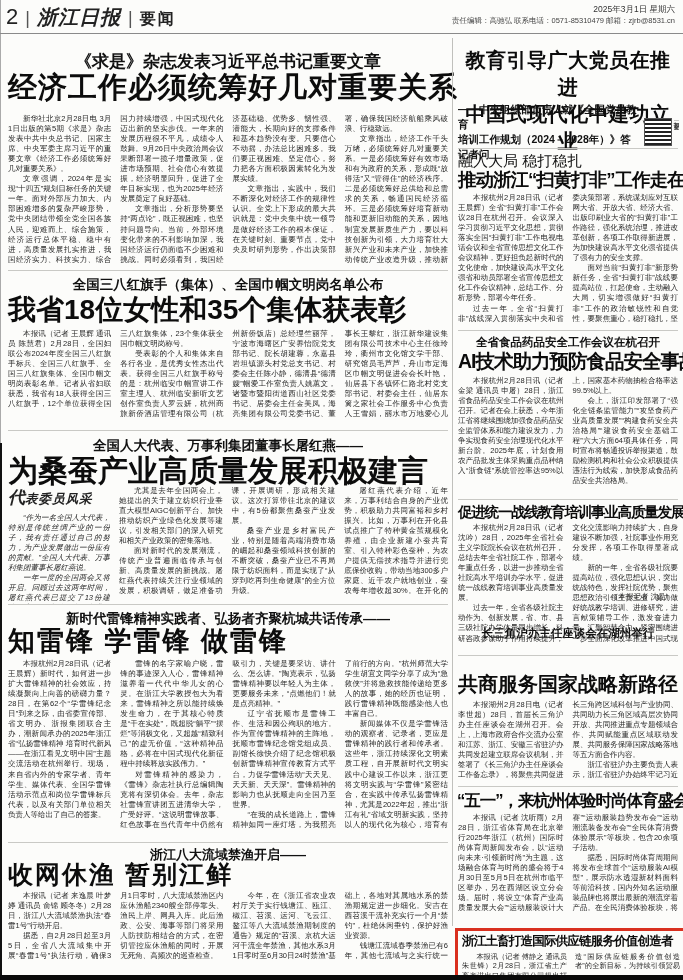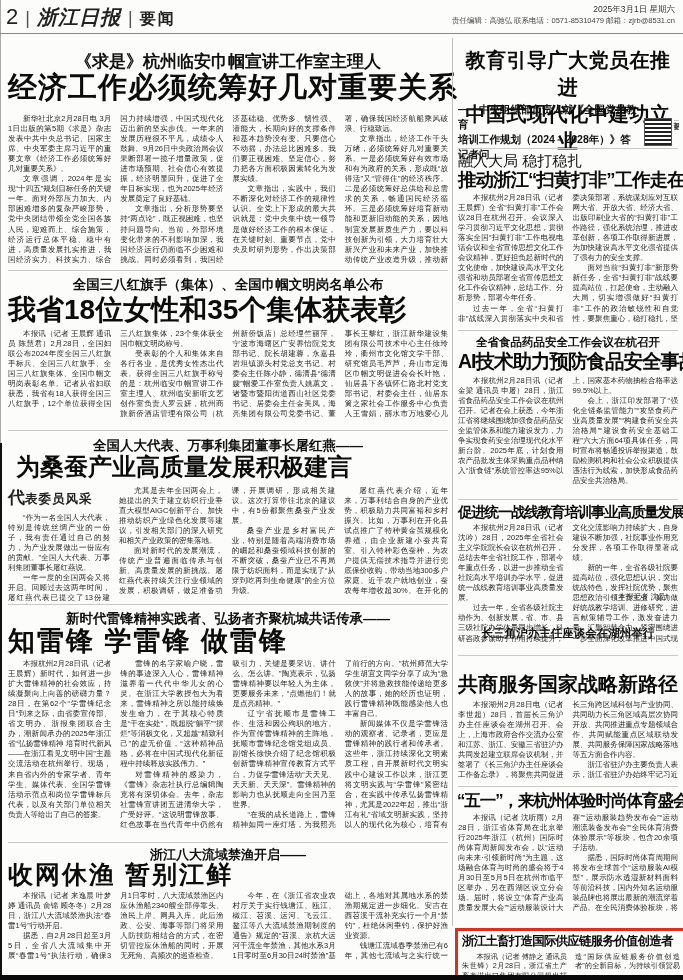--- a/index.html
+++ b/index.html
@@ -30,23 +30,23 @@
   
   .a-kicker{left:8px;width:440px;top:50px;font-size:17px;}
   .a-headline{left:8px;width:440px;top:68px;font-size:29px;letter-spacing:1px;}
   .a-body{left:8px;width:440px;top:114px;height:152px;column-count:4;}
 
   .b-kicker{left:8px;width:440px;top:276px;font-size:13.5px;}
   .b-headline{left:8px;width:440px;top:291px;font-size:28px;}
   .b-body{left:8px;width:440px;top:329px;height:96px;column-count:4;}
 
   .c-kicker{left:8px;width:440px;top:437px;font-size:13.5px;}
-  .c-headline{left:16px;width:440px;top:451px;font-size:24px;}
+  .c-headline{left:8px;width:440px;top:451px;font-size:30px;}
   .c-wrap{position:absolute;left:8px;width:440px;top:486px;height:116px;display:flex;gap:9px;}
-  .c-left{width:102px;flex:0 0 auto;}
+  .c-left{width:102px;flex:0 0 auto;font-style:italic;}
   .c-label{font-weight:900;color:#222;margin-bottom:4px;}
   .c-label .big{font-size:17px;}
   .c-label .rest{font-size:12.5px;letter-spacing:1px;}
   .c-quote{text-align:justify;font-size:7.5px;line-height:1.34;color:#262626;height:92px;overflow:hidden;}
   .c-quote p{margin:0;text-indent:2em;}
   .c-body{position:relative;flex:1;column-count:3;column-gap:9px;column-fill:auto;
           text-align:justify;font-size:7.5px;line-height:1.34;color:#262626;height:116px;overflow:hidden;}
   .c-body p{margin:0;text-indent:2em;}
   .c-byline{position:absolute;right:10px;top:592px;font-size:7.5px;color:#333;}
 
@@ -115,21 +115,21 @@
       <span class="mh-paper">浙江日报</span>
       <span class="mh-sep">|</span>
       <span class="mh-section">要闻</span>
     </div>
     <div class="mh-right">
       <div class="mh-date">2025年3月1日 星期六</div>
       <div class="mh-editor">责任编辑：高驰弘 联系电话：0571-85310479 邮箱：zjrb@8531.cn</div>
     </div>
   </div>
 
-  <div class="kicker a-kicker">《求是》杭州临安巾帼宣讲工作室主理人</div>
+  <div class="kicker a-kicker">《求是》杂志发表习近平总书记重要文章</div>
   <div class="headline a-headline">经济工作必须统筹好几对重要关系</div>
   <div class="body a-body">
       <p>新华社北京2月28日电 3月1日出版的第5期《求是》杂志发表中共中央总书记、国家主席、中央军委主席习近平的重要文章《经济工作必须统筹好几对重要关系》。</p>
       <p>文章强调，2024年是实现“十四五”规划目标任务的关键一年。面对外部压力加大、内部困难增多的复杂严峻形势，党中央团结带领全党全国各族人民，迎难而上、综合施策，经济运行总体平稳、稳中有进，高质量发展扎实推进，我国经济实力、科技实力、综合国力持续增强，中国式现代化迈出新的坚实步伐。一年来的发展历程很不平凡，成绩令人鼓舞。9月26日中央政治局会议果断部署一揽子增量政策，促进市场预期、社会信心有效提振，经济明显回升，促进了全年目标实现，也为2025年经济发展奠定了良好基础。</p>
       <p>文章指出，分析形势要坚持“两点论”，既正视困难，也坚持问题导向。当前，外部环境变化带来的不利影响加深，我国经济运行仍面临不少困难和挑战。同时必须看到，我国经济基础稳、优势多、韧性强、潜能大，长期向好的支撑条件和基本趋势没有变。只要信心不动摇，办法总比困难多。我们要正视困难、坚定信心，努力把各方面积极因素转化为发展实绩。</p>
       <p>文章指出，实践中，我们不断深化对经济工作的规律性认识。全党上下形成的最大共识就是：党中央集中统一领导是做好经济工作的根本保证，在关键时刻、重要节点，党中央及时研判形势，作出决策部署，确保我国经济航船乘风破浪、行稳致远。</p>
       <p>文章指出，经济工作千头万绪，必须统筹好几对重要关系。一是必须统筹好有效市场和有为政府的关系，形成既“放得活”又“管得住”的经济秩序。二是必须统筹好总供给和总需求的关系，畅通国民经济循环。三是必须统筹好培育新动能和更新旧动能的关系，因地制宜发展新质生产力，要以科技创新为引领，大力培育壮大新兴产业和未来产业，加快推动传统产业改造升级，推动新旧发展动能平稳接续转换。四是必须统筹好做优增量和盘活存量的关系，全面提高资源配置效率，善于通过盘活存量来带动增量。五是必须统筹好提升质量和做大总量的关系，夯实中国式现代化的物质基础，把推动高质量发展贯穿于经济社会发展全过程，将预期目标的合理增长统一于高质量发展的全过程。</p>
     </div>
 
   <div class="divider" style="left:8px;width:440px;top:270px"></div>

